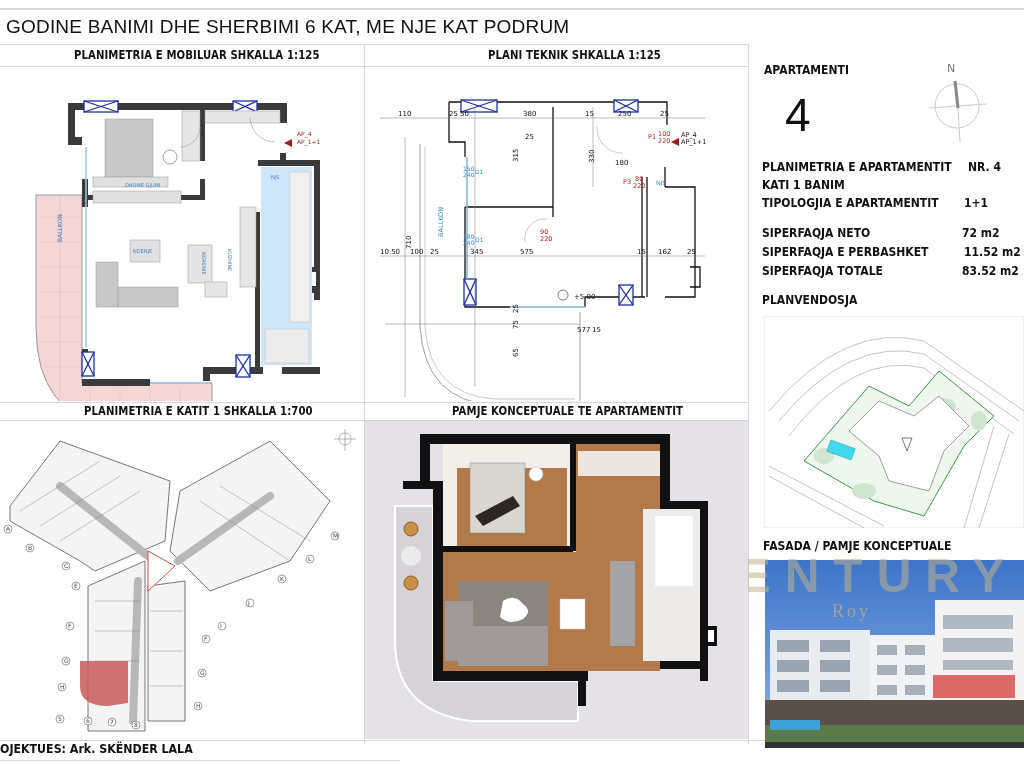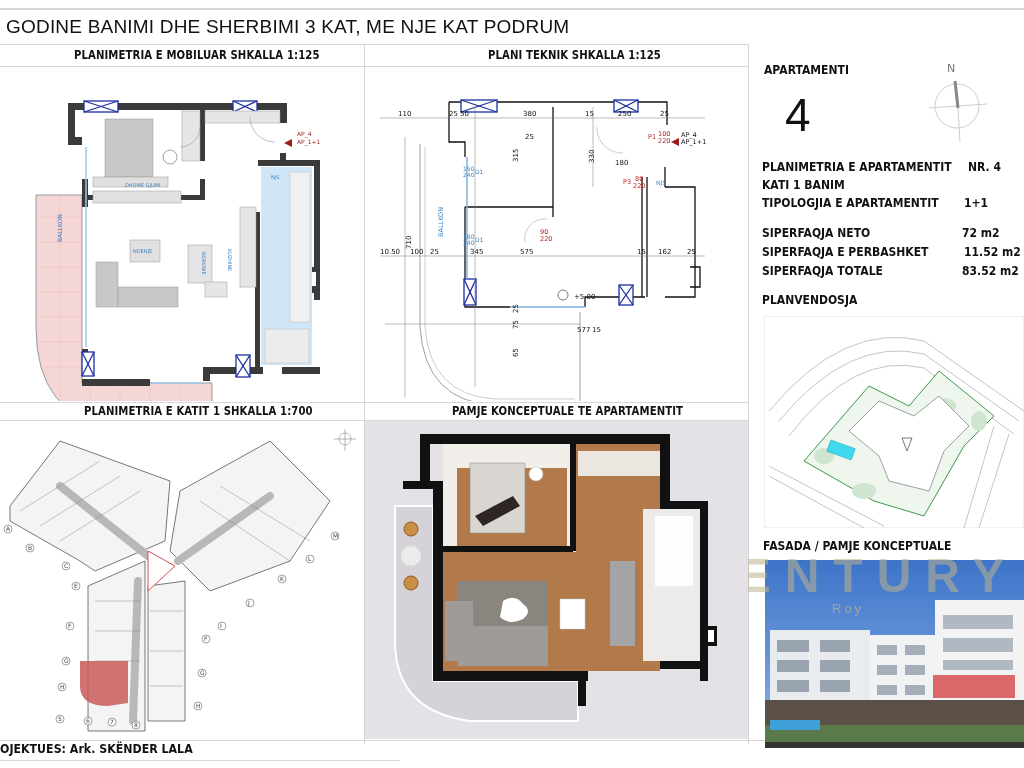--- a/index.html
+++ b/index.html
@@ -6,29 +6,29 @@
   body{width:1024px;height:768px;overflow:hidden;position:relative;font-family:"DejaVu Sans",sans-serif;color:#111;}
   .abs{position:absolute;}
   .topline{left:0;top:8px;width:1024px;height:2px;background:#d8d8d8;}
   .title{left:6px;top:16px;font-family:"Liberation Sans",sans-serif;font-size:19px;letter-spacing:0.2px;color:#111;white-space:nowrap;}
   .hline{height:1px;background:#d6d6d6;}
   .vline{width:1px;background:#d6d6d6;}
   .panel-h{font-size:11.5px;font-weight:bold;letter-spacing:0.1px;white-space:nowrap;color:#111;font-family:"DejaVu Sans",sans-serif;transform:scaleX(0.88);transform-origin:left center;}
   .info{font-size:12px;font-weight:bold;white-space:nowrap;transform:scaleX(0.9);transform-origin:left center;color:#111;}
   .bignum{font-family:"Liberation Sans",sans-serif;font-size:46px;color:#111;}
   .watermark{font-family:"Liberation Sans",sans-serif;font-size:48px;letter-spacing:14px;color:rgba(190,178,140,0.55);white-space:nowrap;font-weight:bold;}
-  .watermark2{font-family:Liberation Sans, sans-serif;font-size:13px;letter-spacing:3px;color:rgba(190,178,140,0.7);}
+  .watermark2{font-family:Liberation Serif, serif;font-size:18px;letter-spacing:3px;color:rgba(190,178,140,0.7);}
   .footer{left:0;top:742px;font-size:12px;font-weight:bold;white-space:nowrap;transform:scaleX(0.92);transform-origin:left center;}
   svg text{font-family:"DejaVu Sans",sans-serif;}
 </style>
 </head>
 <body>
 
 <div class="abs topline"></div>
-<div class="abs title">GODINE BANIMI DHE SHERBIMI 3 KAT, ME NJE KAT PODRUM</div>
+<div class="abs title">GODINE BANIMI DHE SHERBIMI 6 KAT, ME NJE KAT PODRUM</div>
 
 <div class="abs hline" style="left:0;top:44px;width:748px;"></div>
 <div class="abs hline" style="left:0;top:66px;width:748px;"></div>
 <div class="abs vline" style="left:364px;top:44px;height:700px;"></div>
 <div class="abs vline" style="left:748px;top:44px;height:700px;"></div>
 <div class="abs hline" style="left:0;top:402px;width:748px;"></div>
 <div class="abs hline" style="left:0;top:420px;width:748px;"></div>
 <div class="abs hline" style="left:0;top:740px;width:1024px;"></div>
 <div class="abs hline" style="left:0;top:760px;width:400px;"></div>
 

